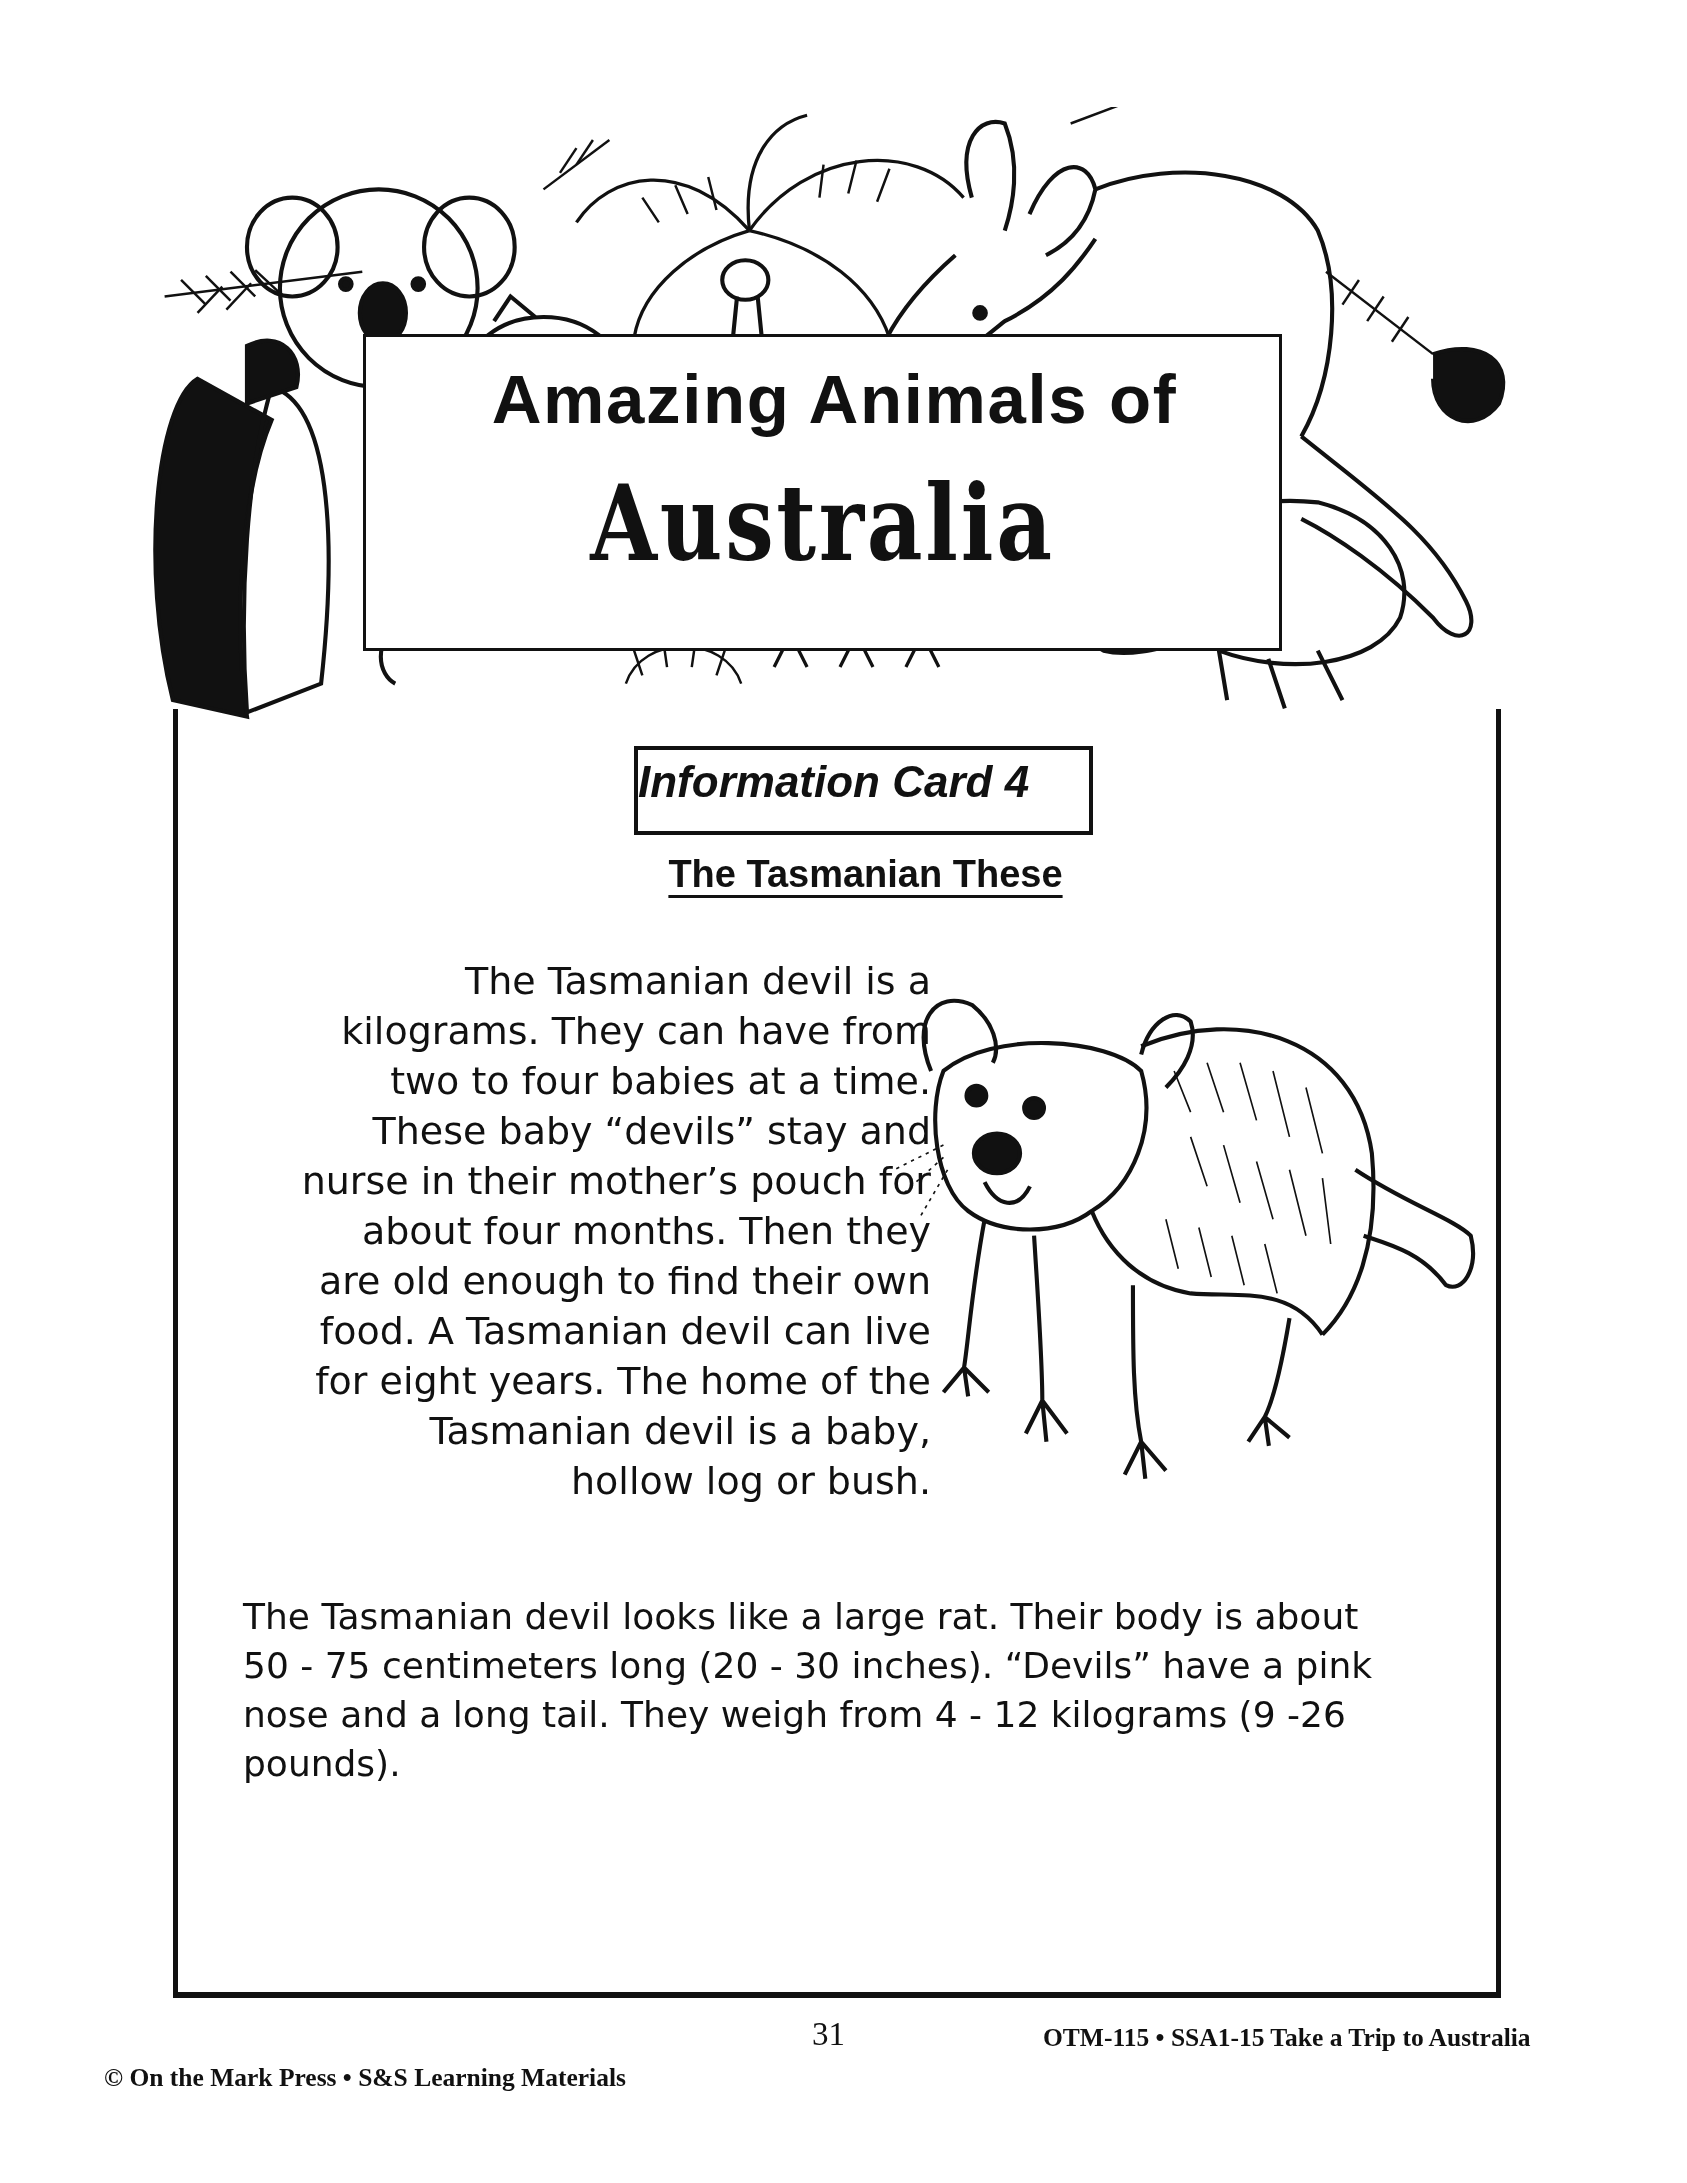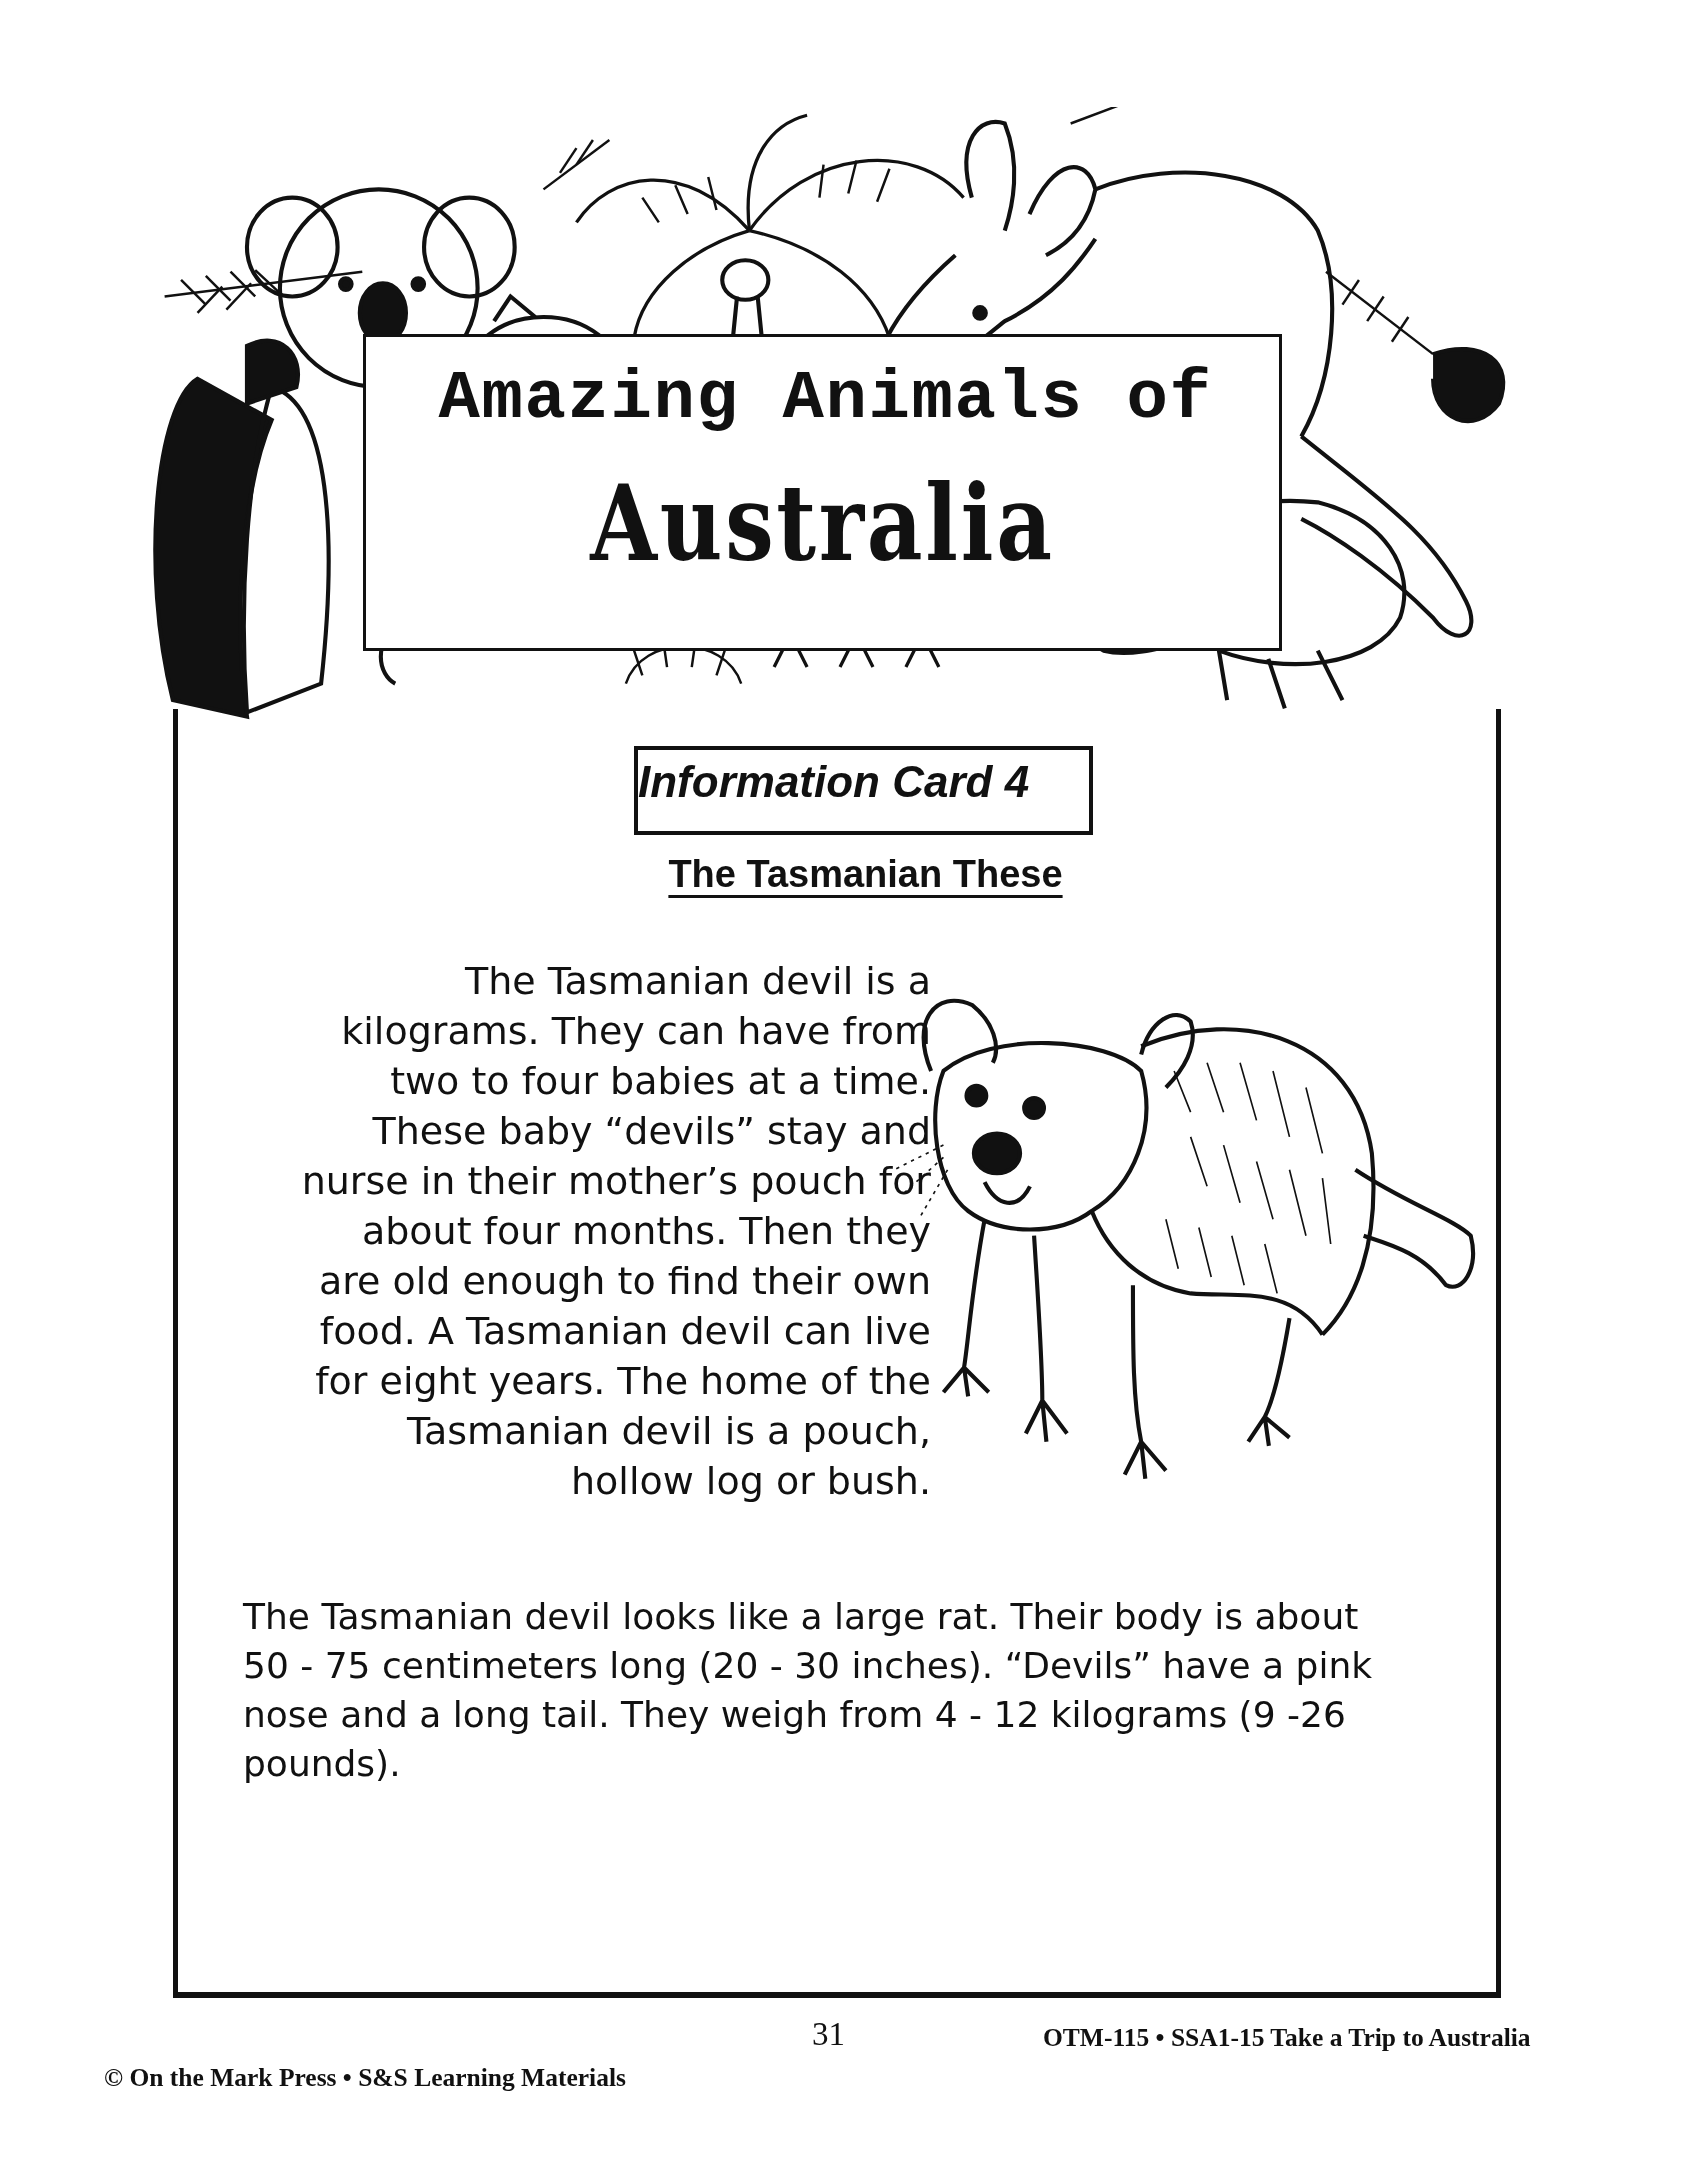--- a/index.html
+++ b/index.html
@@ -1,21 +1,21 @@
 <!DOCTYPE html>
 <html style="font-size:13px"><head>
 <meta charset="utf-8">
 <style>
   html,body{margin:0;padding:0;background:#ffffff;}
   body{width:1687px;height:2183px;position:relative;overflow:hidden;font-family:"DejaVu Sans",sans-serif;color:#111;}
   .abs{position:absolute;}
   
   #header-art{left:148px;top:107px;width:1417px;height:626px;}
   #title-banner{left:363px;top:334px;width:919px;height:317px;border:3.3px solid #111;background:#fff;box-sizing:border-box;}
-  #title-line1{left:3px;top:23px;width:100%;text-align:center;font-family:Liberation Mono, monospace;font-weight:bold;font-size:69px;letter-spacing:1.6px;color:#111;}
+  #title-line1{left:12px;top:23px;width:100%;text-align:center;font-family:Liberation Sans, sans-serif;font-weight:bold;font-size:69px;letter-spacing:1.6px;color:#111;}
   #title-line2{left:0;top:124px;width:100%;text-align:center;font-family:"DejaVu Serif",serif;font-weight:bold;font-size:105px;letter-spacing:3.3px;color:#111;transform:scaleX(0.82);}
   
   #card-frame{left:173px;top:709px;width:1328px;height:1289px;border-left:5.8px solid #111;border-right:5.8px solid #111;border-bottom:6.6px solid #111;box-sizing:border-box;}
   #card-label{left:634px;top:746px;width:459px;height:89px;border:4.1px solid #111;box-sizing:border-box;text-align:left;font-family:"Liberation Sans",sans-serif;font-weight:bold;font-size:44px;line-height:64px;font-style:italic;}
   #card-heading{left:577px;top:853px;width:577px;text-align:center;font-family:"Liberation Sans",sans-serif;font-weight:bold;font-size:38px;}
   #card-heading span{text-decoration:underline;text-decoration-thickness:3.3px;text-underline-offset:8.2px;}
   .para1{left:255px;top:956px;width:676px;font-family:"DejaVu Sans",sans-serif;font-size:38px;line-height:50px;}
   .para1 div{white-space:nowrap;text-align:right;}
   .para2{left:243px;top:1592px;width:1252px;font-family:"DejaVu Sans",sans-serif;font-size:36px;line-height:49px;}
   .para2 div{white-space:nowrap;}
@@ -132,21 +132,21 @@
 <div class="abs para1">
   <div>The Tasmanian devil is a</div>
   <div>kilograms. They can have from</div>
   <div>two to four babies at a time.</div>
   <div>These baby “devils” stay and</div>
   <div>nurse in their mother’s pouch for</div>
   <div>about four months. Then they</div>
   <div>are old enough to find their own</div>
   <div>food. A Tasmanian devil can live</div>
   <div>for eight years. The home of the</div>
-  <div>Tasmanian devil is a pouch,</div>
+  <div>Tasmanian devil is a baby,</div>
   <div>hollow log or bush.</div>
 </div>
 
 <svg id="devil-art" class="abs" viewBox="0 0 710 620" fill="none" stroke="#111" stroke-width="5">
 
   <path d="M45 120 C20 60 50 20 95 40 C120 60 130 90 120 110"></path>
   <path d="M300 100 C310 60 340 40 360 60 C370 90 350 120 330 140"></path>
 
   <path d="M60 120 C40 170 50 260 90 290 C130 320 200 320 240 290 C290 260 320 190 300 120 C260 80 120 70 60 120 Z"></path>
   <circle cx="100" cy="150" r="12" fill="#111"></circle>

